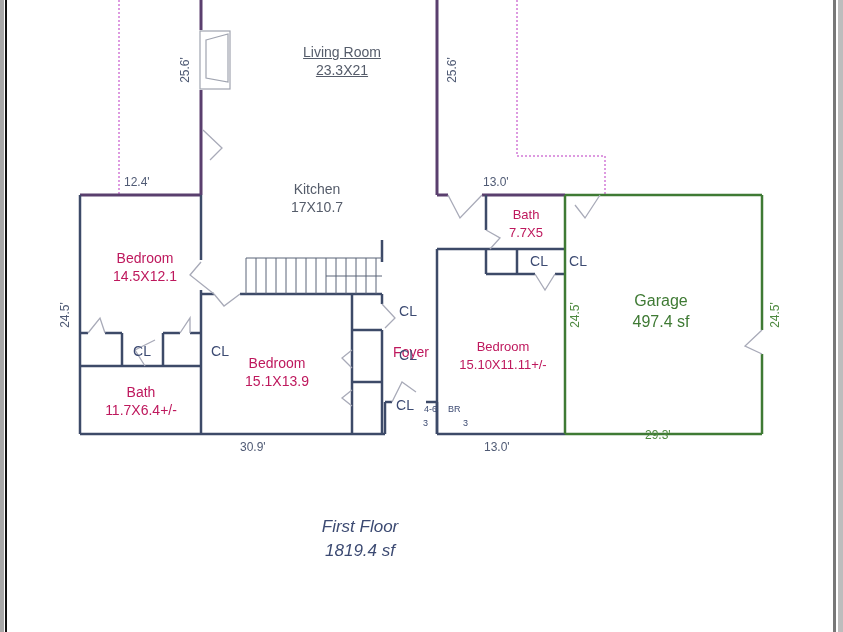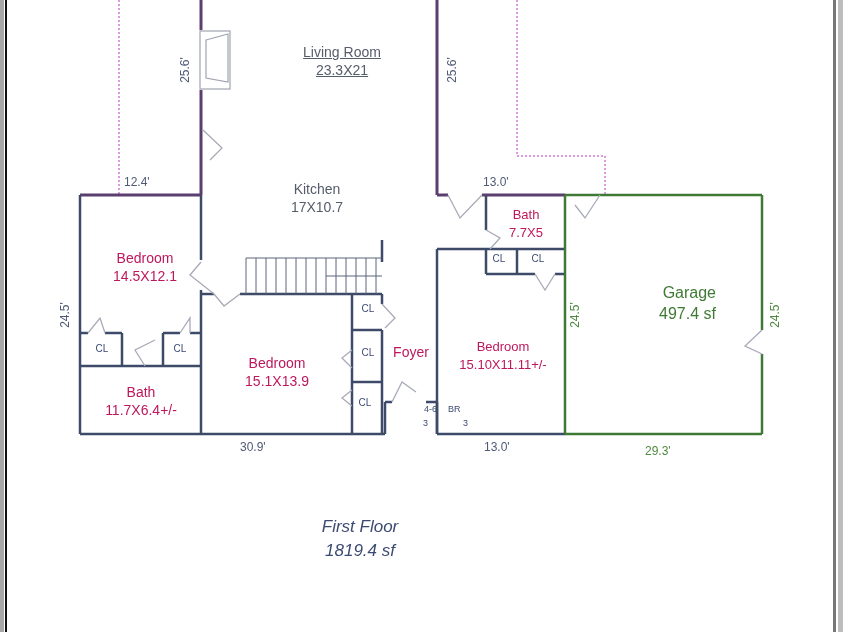--- a/index.html
+++ b/index.html
@@ -6,21 +6,21 @@
   body { width:843px; height:632px; position:relative; overflow:hidden; font-family:"Liberation Sans", sans-serif; }
   .frame-left-outer { position:absolute; left:0; top:0; width:4px; height:632px; background:#a8a8a8; }
   .frame-left-inner { position:absolute; left:5px; top:0; width:2px; height:632px; background:#111; }
   .frame-right-inner { position:absolute; left:833px; top:0; width:3px; height:632px; background:#777; }
   .frame-right-outer { position:absolute; left:838px; top:0; width:5px; height:632px; background:#bdbdbd; }
   svg.plan { position:absolute; left:0; top:0; }
   .lbl { position:absolute; text-align:center; color:#be185d; font-size:14px; line-height:18px; white-space:nowrap; }
   .lbl.gray { color:#555c6a; }
   .lbl.green { color:#3f7a34; font-size:16px; line-height:21px; }
   .lbl.small { font-size:13px; }
-  .cl { position:absolute; color:#3c4a72; font-size:10px; text-align:center; width:28px; }
+  .cl { position:absolute; color:#3c4a72; font-size:14px; text-align:center; width:28px;padding-left:40px; }
   .dim { position:absolute; font-size:12px; color:#4f5a74; white-space:nowrap; }
   .dim.green { color:#4f8a40; }
   .vdim { position:absolute; font-size:12px; color:#4f5a74; transform:rotate(-90deg); transform-origin:center; white-space:nowrap; }
   .vdim.green { color:#4f8a40; }
   .title { position:absolute; left:290px; top:515px; width:140px; text-align:center; color:#3c4a72; font-size:17px; line-height:24px;font-style:italic; }
   .tiny { position:absolute; font-size:9px; color:#3c4a72; white-space:nowrap;padding-left:36px; }
 </style>
 </head>
 <body>
 
@@ -164,21 +164,21 @@
   <div>Foyer</div>
 </div>
 <div class="lbl small" style="left:488px;top:206px;width:76px;">
   <div>Bath</div>
   <div>7.7X5</div>
 </div>
 <div class="lbl small" style="left:440px;top:338px;width:126px;">
   <div>Bedroom</div>
   <div>15.10X11.11+/-</div>
 </div>
-<div class="lbl green" style="left:606px;top:282px;width:110px;text-align:right;">
+<div class="lbl green" style="left:606px;top:290px;width:110px;">
   <div>Garage</div>
   <div>497.4 sf</div>
 </div>
 
 <div class="cl" style="left:88px;top:343px;">CL</div>
 <div class="cl" style="left:166px;top:343px;">CL</div>
 <div class="cl" style="left:354px;top:303px;">CL</div>
 <div class="cl" style="left:354px;top:347px;">CL</div>
 <div class="cl" style="left:351px;top:397px;">CL</div>
 <div class="cl" style="left:485px;top:253px;">CL</div>
@@ -189,20 +189,20 @@
 
 <div class="vdim" style="left:172px;top:63px;">25.6'</div>
 <div class="vdim" style="left:439px;top:63px;">25.6'</div>
 <div class="dim" style="left:124px;top:175px;">12.4'</div>
 <div class="dim" style="left:483px;top:175px;">13.0'</div>
 <div class="vdim" style="left:52px;top:308px;">24.5'</div>
 <div class="dim" style="left:212px;top:440px;margin-left:28px;">30.9'</div>
 <div class="dim" style="left:484px;top:440px;">13.0'</div>
 <div class="vdim green" style="left:562px;top:308px;">24.5'</div>
 <div class="vdim green" style="left:762px;top:308px;">24.5'</div>
-<div class="dim green" style="left:645px;top:444px;">29.3'</div>
+<div class="dim green" style="left:645px;top:428px;">29.3'</div>
 <div class="tiny" style="left:387px;top:418px;">3</div>
 <div class="tiny" style="left:427px;top:418px;">3</div>
 
 <div class="title">
   <div>First Floor</div>
   <div>1819.4 sf</div>
 </div>
 
 </body></html>

